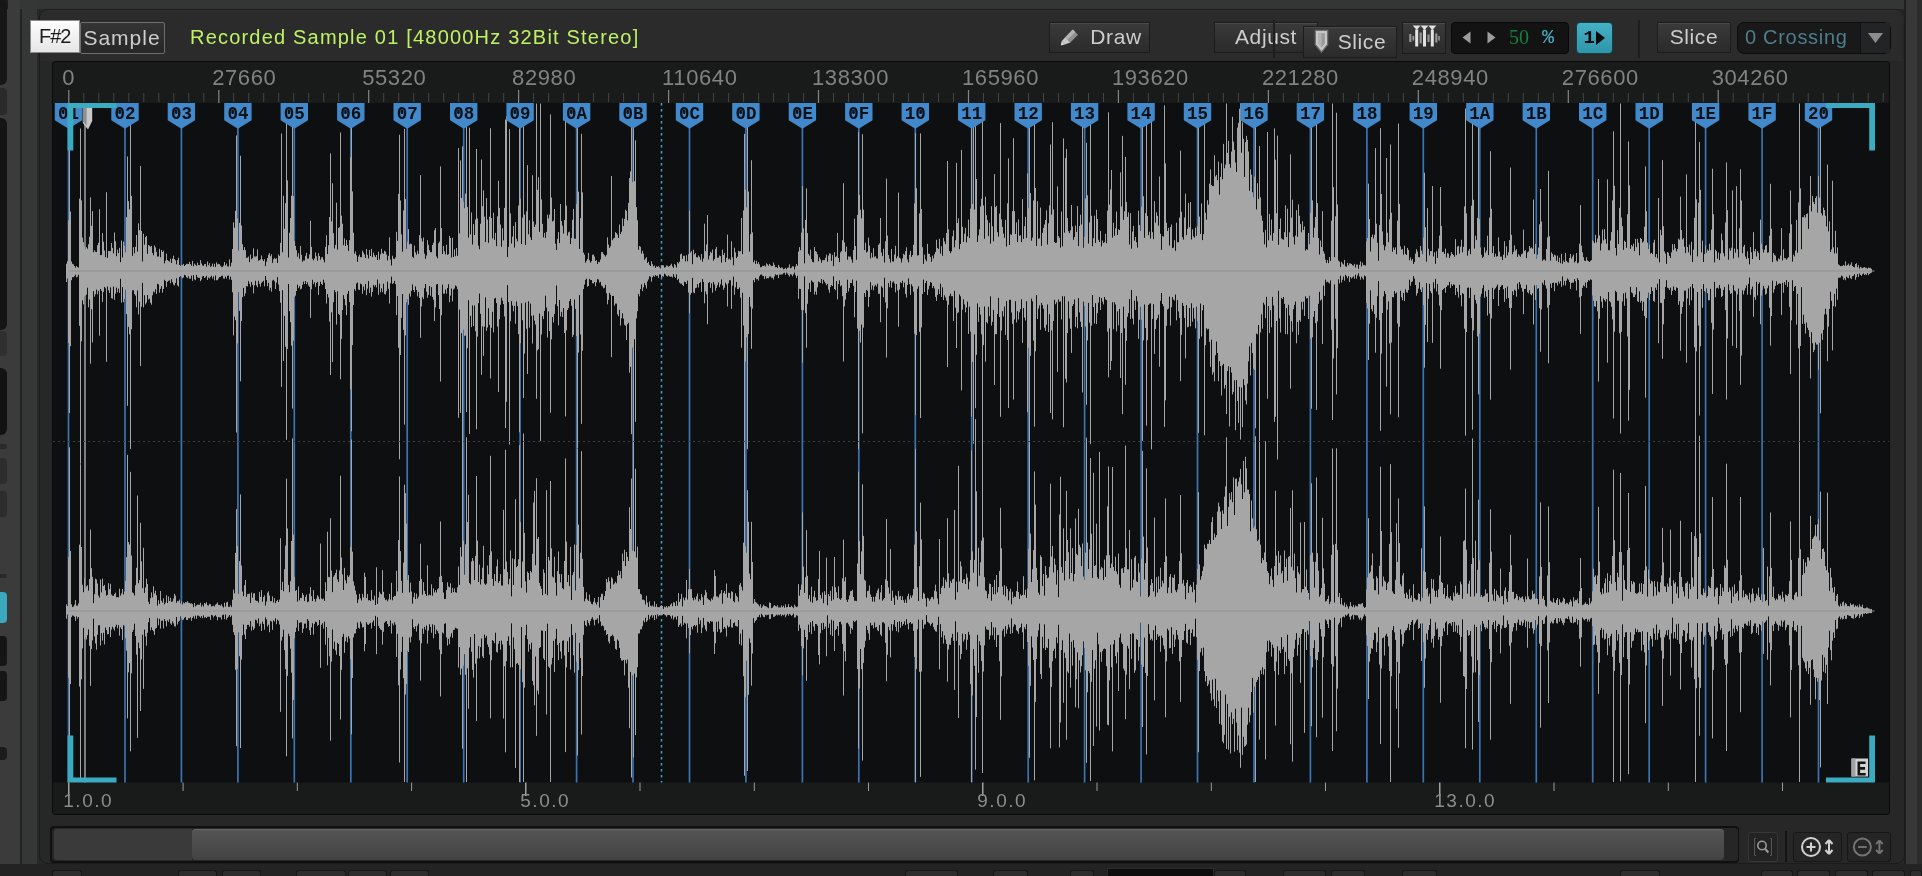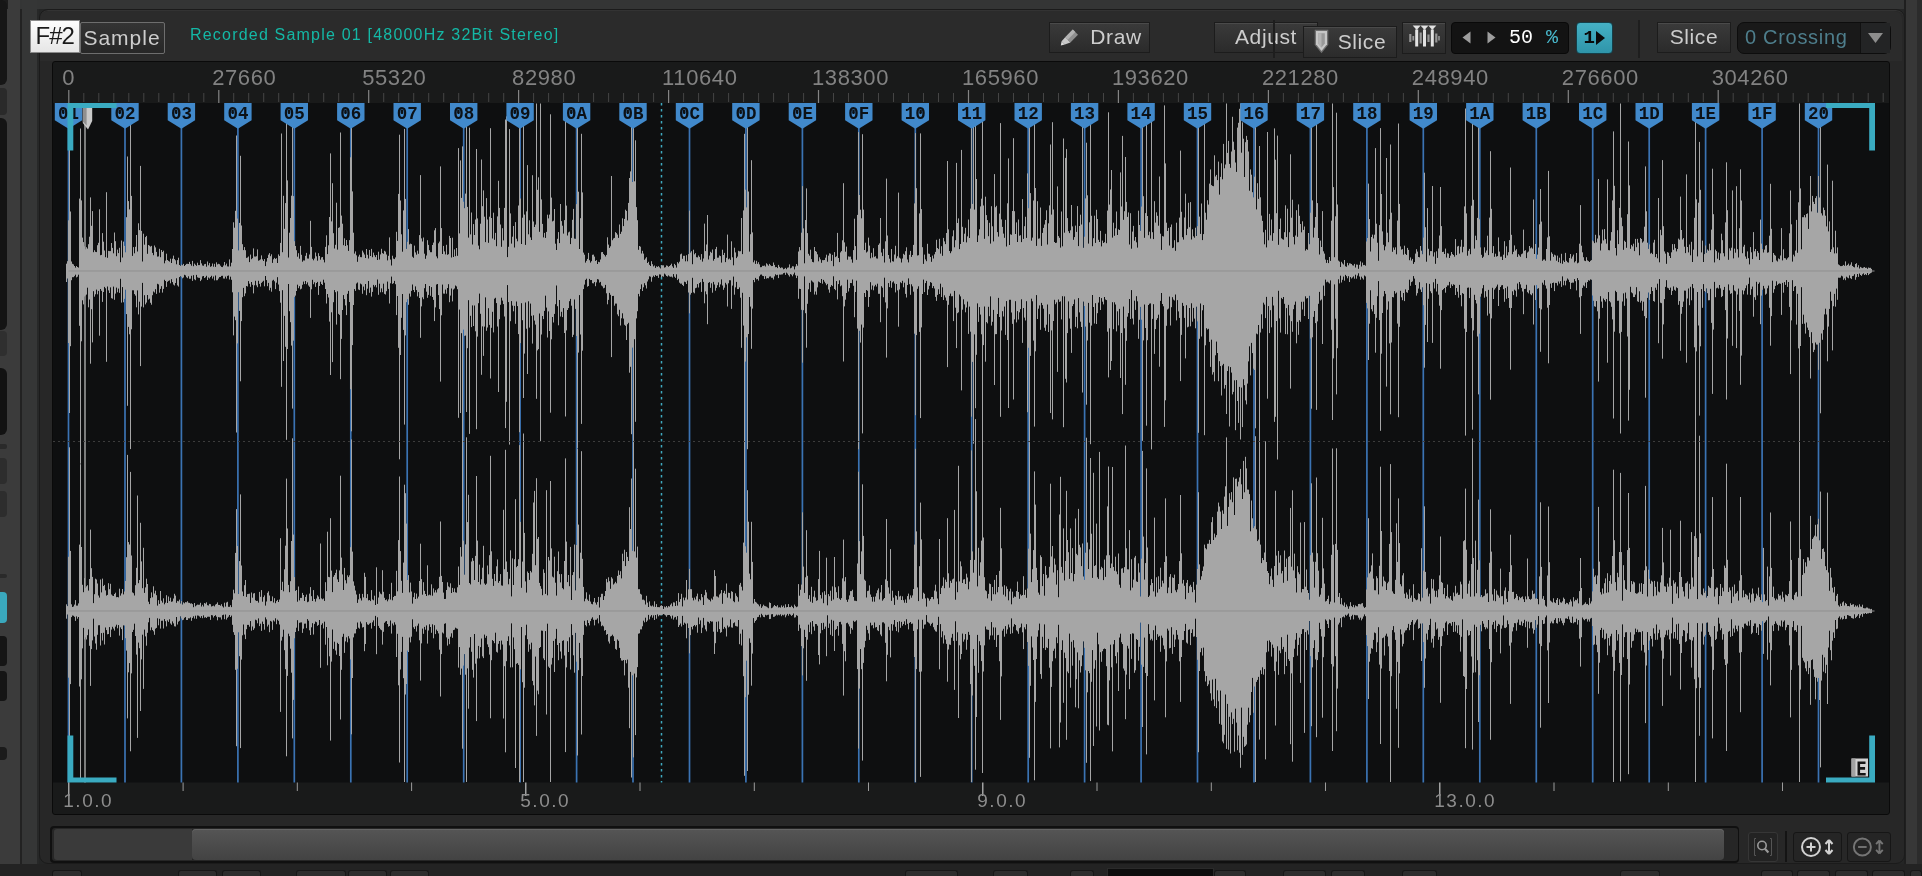--- a/index.html
+++ b/index.html
@@ -148,23 +148,23 @@
     <rect x="1798.5" y="696.5" width="4" height="18" fill="#a2a2a2"></rect>
     <path d="M1804.5 699.5h8v2.6h-5.4v3h5v2.6h-5v3.2h5.6v2.6h-8.2Z" fill="#141414"></path>
     <path d="M130.1 720.5V729M244.3 720.5V729M358.6 720.5V729M587 720.5V729M701.3 720.5V729M815.5 720.5V729M1044 720.5V729M1158.3 720.5V729M1272.5 720.5V729M1501 720.5V729M1615.3 720.5V729M1729.5 720.5V729" stroke="#9c9c9c" stroke-width="1"></path>
     <path d="M15.8 720.5V734M472.8 720.5V734M929.8 720.5V734M1386.8 720.5V734" stroke="#c4c4c4" stroke-width="1.2"></path>
     <text x="10.3" y="744.5" font-size="19" fill="#8d8d8d" letter-spacing="1.5" font-family="Liberation Sans, sans-serif">1.0.0</text>
     <text x="467.3" y="744.5" font-size="19" fill="#8d8d8d" letter-spacing="1.5" font-family="Liberation Sans, sans-serif">5.0.0</text>
     <text x="924.3" y="744.5" font-size="19" fill="#8d8d8d" letter-spacing="1.5" font-family="Liberation Sans, sans-serif">9.0.0</text>
     <text x="1381.3" y="744.5" font-size="19" fill="#8d8d8d" letter-spacing="1.5" font-family="Liberation Sans, sans-serif">13.0.0</text>
   </svg>
 <div class="abs" style="left:51.5px;top:60.5px;width:1838px;height:754px;border:1px solid #0a0a0a;border-radius:3px;pointer-events:none"></div>
-<div class="abs" style="left:30px;top:19.5px;width:49.5px;height:33px;background:linear-gradient(#fdfdfd,#e6e6e6);border:1px solid #8a8a8a;color:#1a1a1a;font-size:24px;letter-spacing:-1px;display:flex;align-items:center;justify-content:center;z-index:5">F#2</div>
+<div class="abs" style="left:30px;top:19.5px;width:49.5px;height:33px;background:linear-gradient(#fdfdfd,#e6e6e6);border:1px solid #8a8a8a;color:#1a1a1a;font-size:20px;letter-spacing:-1px;display:flex;align-items:center;justify-content:center;z-index:5">F#2</div>
 <div class="btn" style="left:79.5px;top:22px;width:85px;background:linear-gradient(#343434,#272727);border:1px solid #6e6e6e;box-shadow:none;border-radius:2px;letter-spacing:1px">Sample</div>
-<div class="abs" style="left:190px;top:26px;color:#14b8a6;font-size:16px;letter-spacing:1.2px">Recorded Sample 01 [48000Hz 32Bit Stereo]</div>
+<div class="abs" style="left:190px;top:26px;color:#bef264;font-size:20px;letter-spacing:1.2px">Recorded Sample 01 [48000Hz 32Bit Stereo]</div>
 <div class="btn" style="left:1049px;top:21.5px;width:101px">
 <svg width="25" height="25" viewBox="0 0 25 25" style="margin-right:8px">
       <path d="M8.2 12.2 15.8 4.6 21 9.8 13.4 17.4Z" fill="#8f8f8f"></path>
       <path d="M8.2 12.2 15.8 4.6 18.3 7.1 10.7 14.7Z" fill="#b2b2b2"></path>
       <path d="M8.2 12.2 13.4 17.4 7.8 19.5 4.6 16.3Z" fill="#c9c9c9"></path>
       <path d="M7.8 19.5 4.6 16.3 3.8 20.6Z" fill="#dadada"></path>
     </svg>Draw</div>
 <div class="btn" style="left:1214px;top:21.5px;width:104px">Adjust</div>
 <div class="abs" style="left:1273px;top:20px;width:2px;height:38px;background:#1e1e1e"></div>
 <div class="abs" style="left:1638px;top:20px;width:2px;height:38px;background:#1e1e1e"></div>
@@ -193,21 +193,21 @@
         <rect x="27.2" y="9.5" width="2.2" height="9"></rect>
         <rect x="30.2" y="12" width="1.6" height="4.5"></rect>
       </g>
     </svg>
   </div>
 <div class="abs" style="left:1451px;top:22px;width:118px;height:31.5px;background:#131313;border:1px solid #090909;border-radius:4px;display:flex;align-items:center">
 <svg width="34" height="13" viewBox="0 0 34 13" style="margin-left:10px">
       <path d="M8.5 0.5v12L0.5 6.5Z" fill="#9e9e9e"></path>
       <path d="M25.5 0.5v12l8-6Z" fill="#9e9e9e"></path>
     </svg>
-<span style="color:#ffffff;font-size:20px;font-family:Liberation Mono, monospace;margin-left:13px;letter-spacing:0">50</span>
+<span style="color:#15803d;font-size:20px;font-family:Liberation Serif, serif;margin-left:13px;letter-spacing:0">50</span>
 <span style="color:#48b8cc;font-size:20px;font-family:'Liberation Mono',monospace;margin-left:13px">%</span>
   </div>
 <div class="abs" style="left:1576px;top:22px;width:36.5px;height:31.5px;background:linear-gradient(#45b1c5,#2f95aa);border:1px solid #153f49;border-radius:4px;display:flex;align-items:center;justify-content:center">
 <span style="color:#0a0a0a;font-size:19px;font-weight:bold;font-family:'Liberation Mono',monospace">1</span>
     <svg width="10" height="14" viewBox="0 0 10 14">
       <path d="M1 0v14l9-7Z" fill="#0a0a0a"></path>
     </svg>
   </div>
 <div class="btn" style="left:1657px;top:21.5px;width:74px">Slice</div>
 <div class="abs" style="left:1737px;top:22px;width:154px;height:31.5px;background:#191919;border:1px solid #0d0d0d;border-radius:7px;display:flex;align-items:center">

